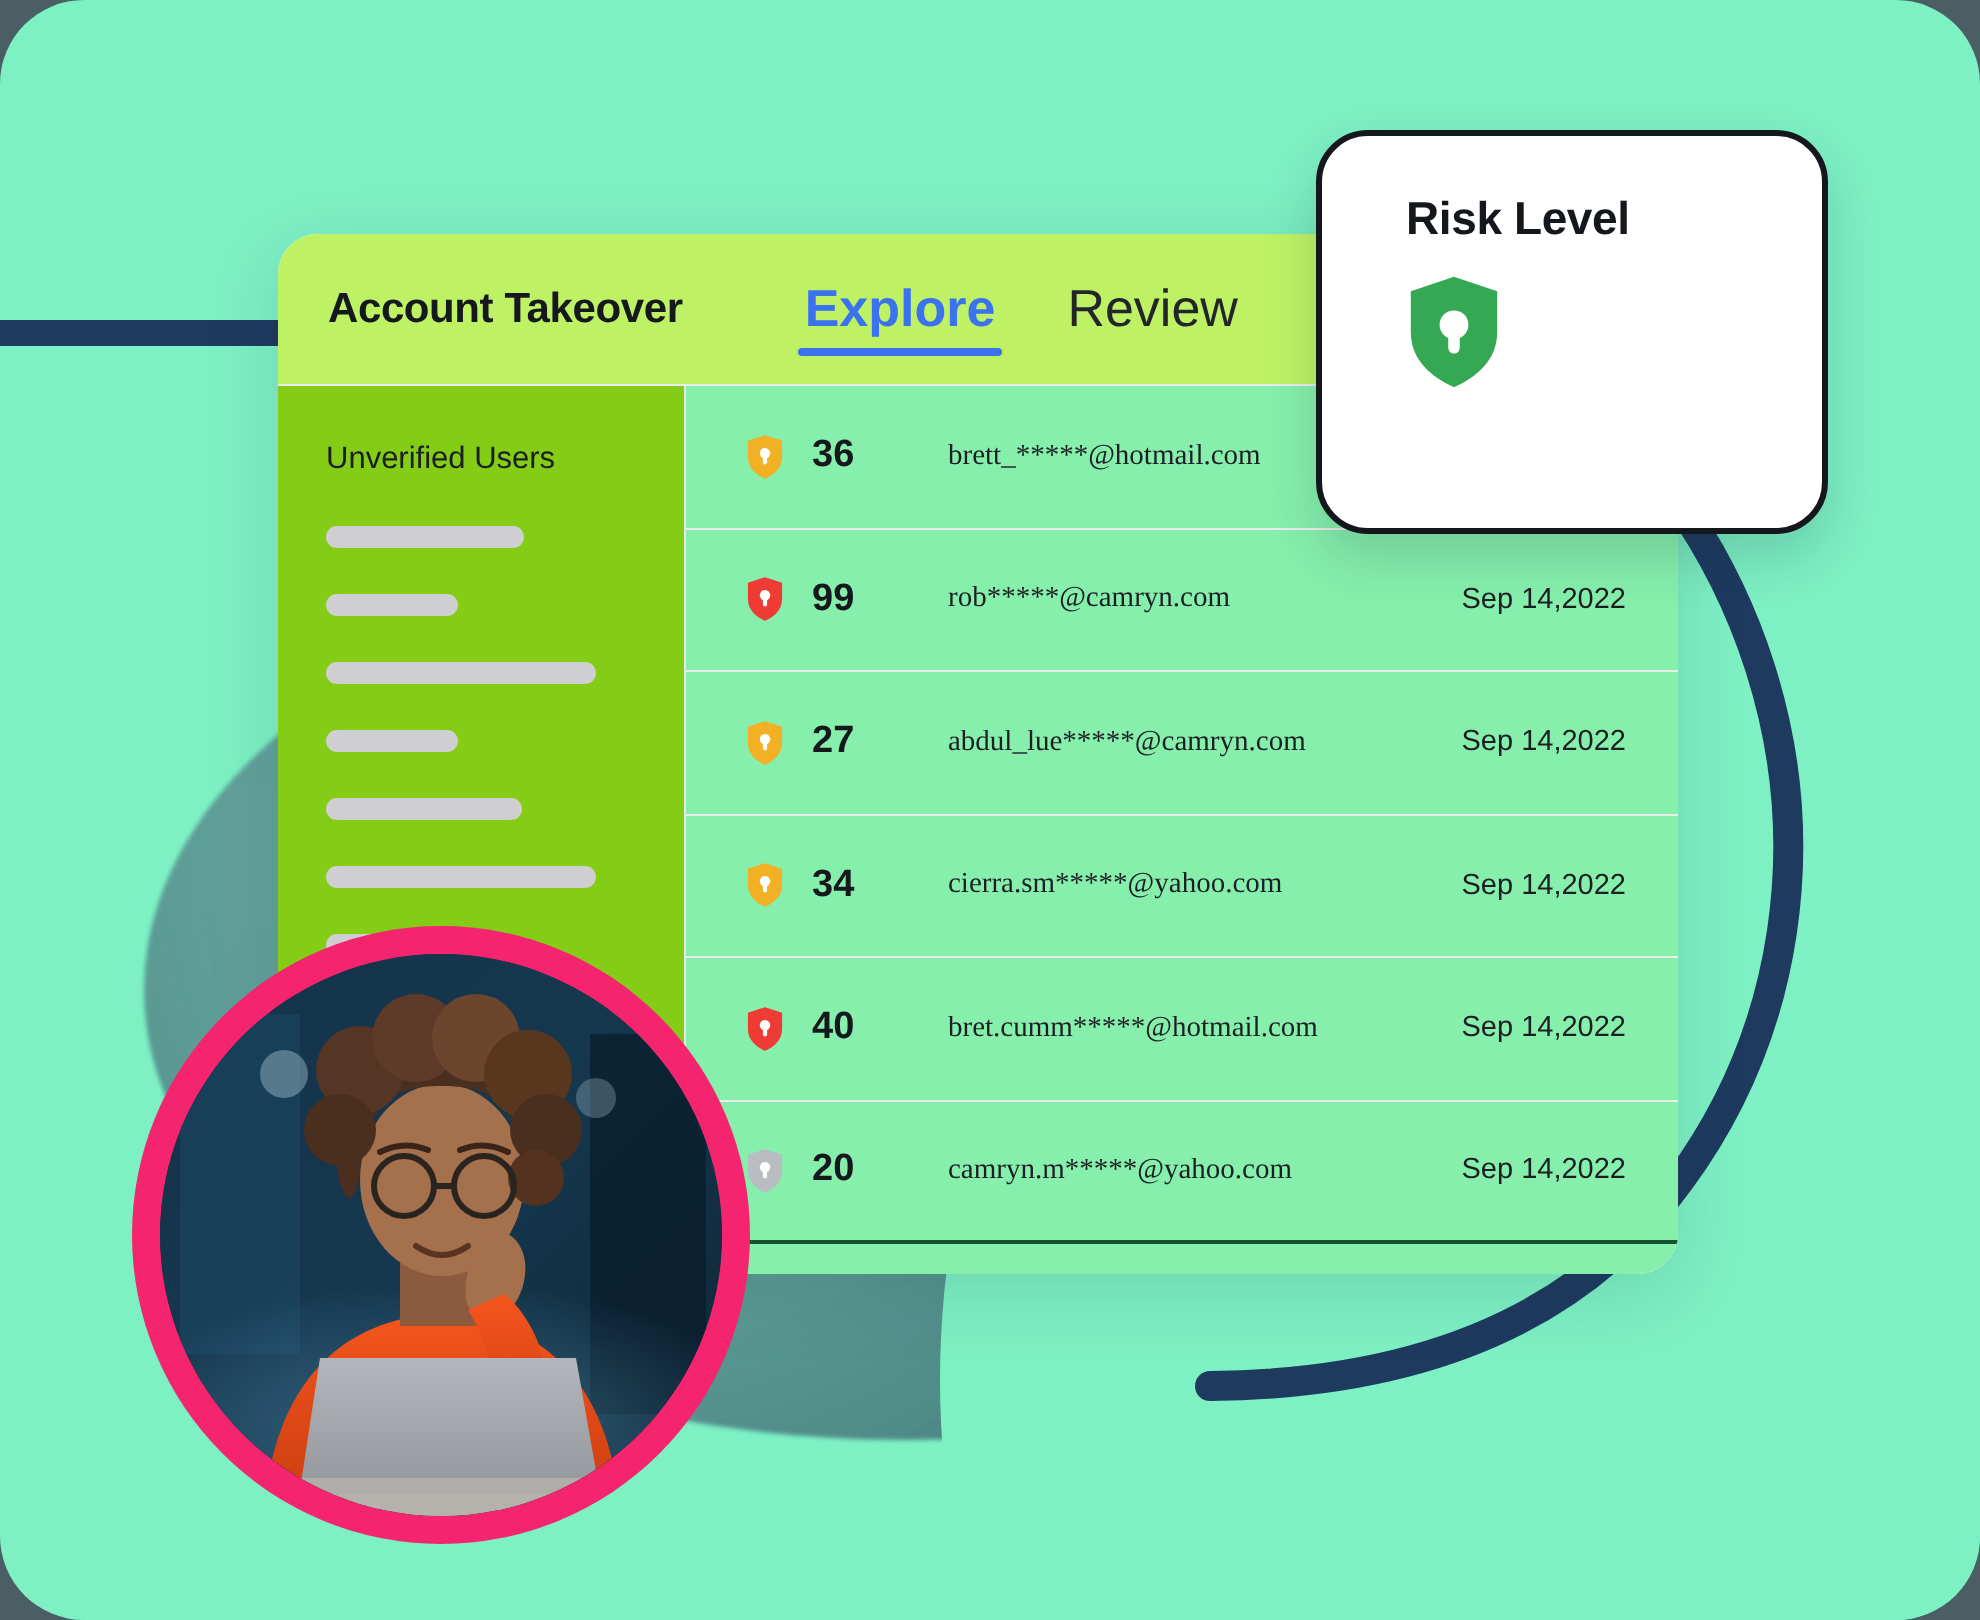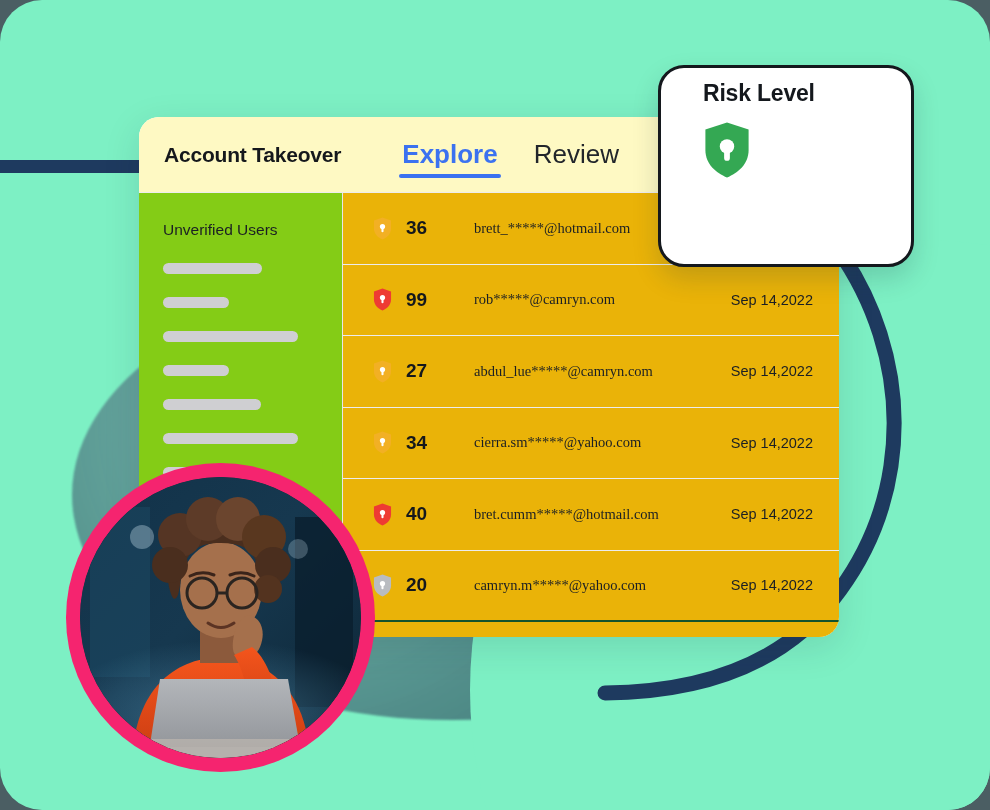--- a/index.html
+++ b/index.html
@@ -74,21 +74,21 @@
     border-radius: 20px;
     box-shadow: 0 10px 36px rgba(20,50,60,.13);
     overflow: hidden;
   }
 
   .dash-header {
     height: 75px;
     display: flex;
     align-items: center;
     padding-left: 25px;
-    background: #fef9c3;
+    background: #bef264;
     position: relative;
   }
 
   .dash-title {
     font-size: 21px;
     font-weight: bold;
     color: #15181c;
     letter-spacing: -.2px;
   }
 
@@ -142,21 +142,21 @@
     height: 11px;
     border-radius: 6px;
     background: #cfcfd2;
     margin-bottom: 23px;
   }
 
   
   .table {
     flex: 1;
     padding: 0 0 0 0;
-    background: #eab308;
+    background: #86efac;
   }
   .row {
     display: flex;
     align-items: center;
     height: 71.5px;
     padding: 0 26px 0 30px;
     border-bottom: 1px solid #ececed;
   }
   .row:last-child { border-bottom: 2px solid #14532d; }
 
@@ -192,21 +192,21 @@
   .risk-card {
     position: absolute;
     left: 658px;
     top: 65px;
     width: 256px;
     height: 202px;
     background: #fff;
     border: 3px solid #14181d;
     border-radius: 26px;
     box-shadow: 0 12px 26px rgba(20,50,60,.18);
-    padding: 12px 0 0 42px;
+    padding: 28px 0 0 42px;
   }
   .risk-title {
     font-size: 23px;
     font-weight: bold;
     color: #14181d;
     letter-spacing: -.2px;
   }
   .risk-row {
     display: flex;
     align-items: center;

